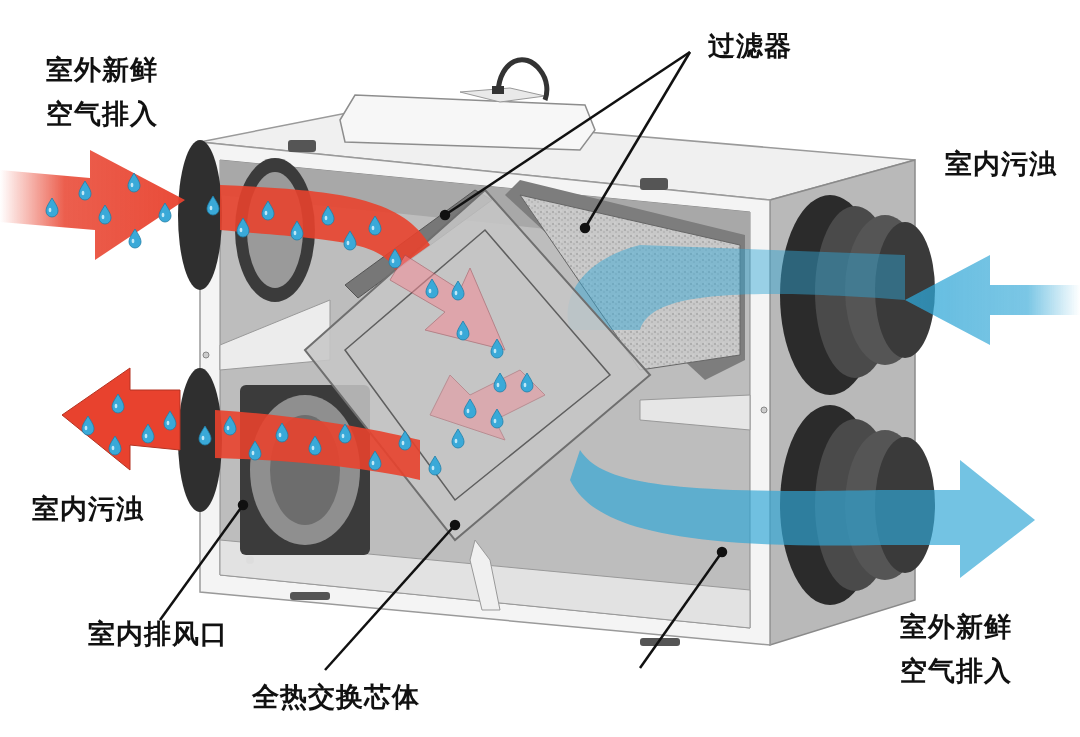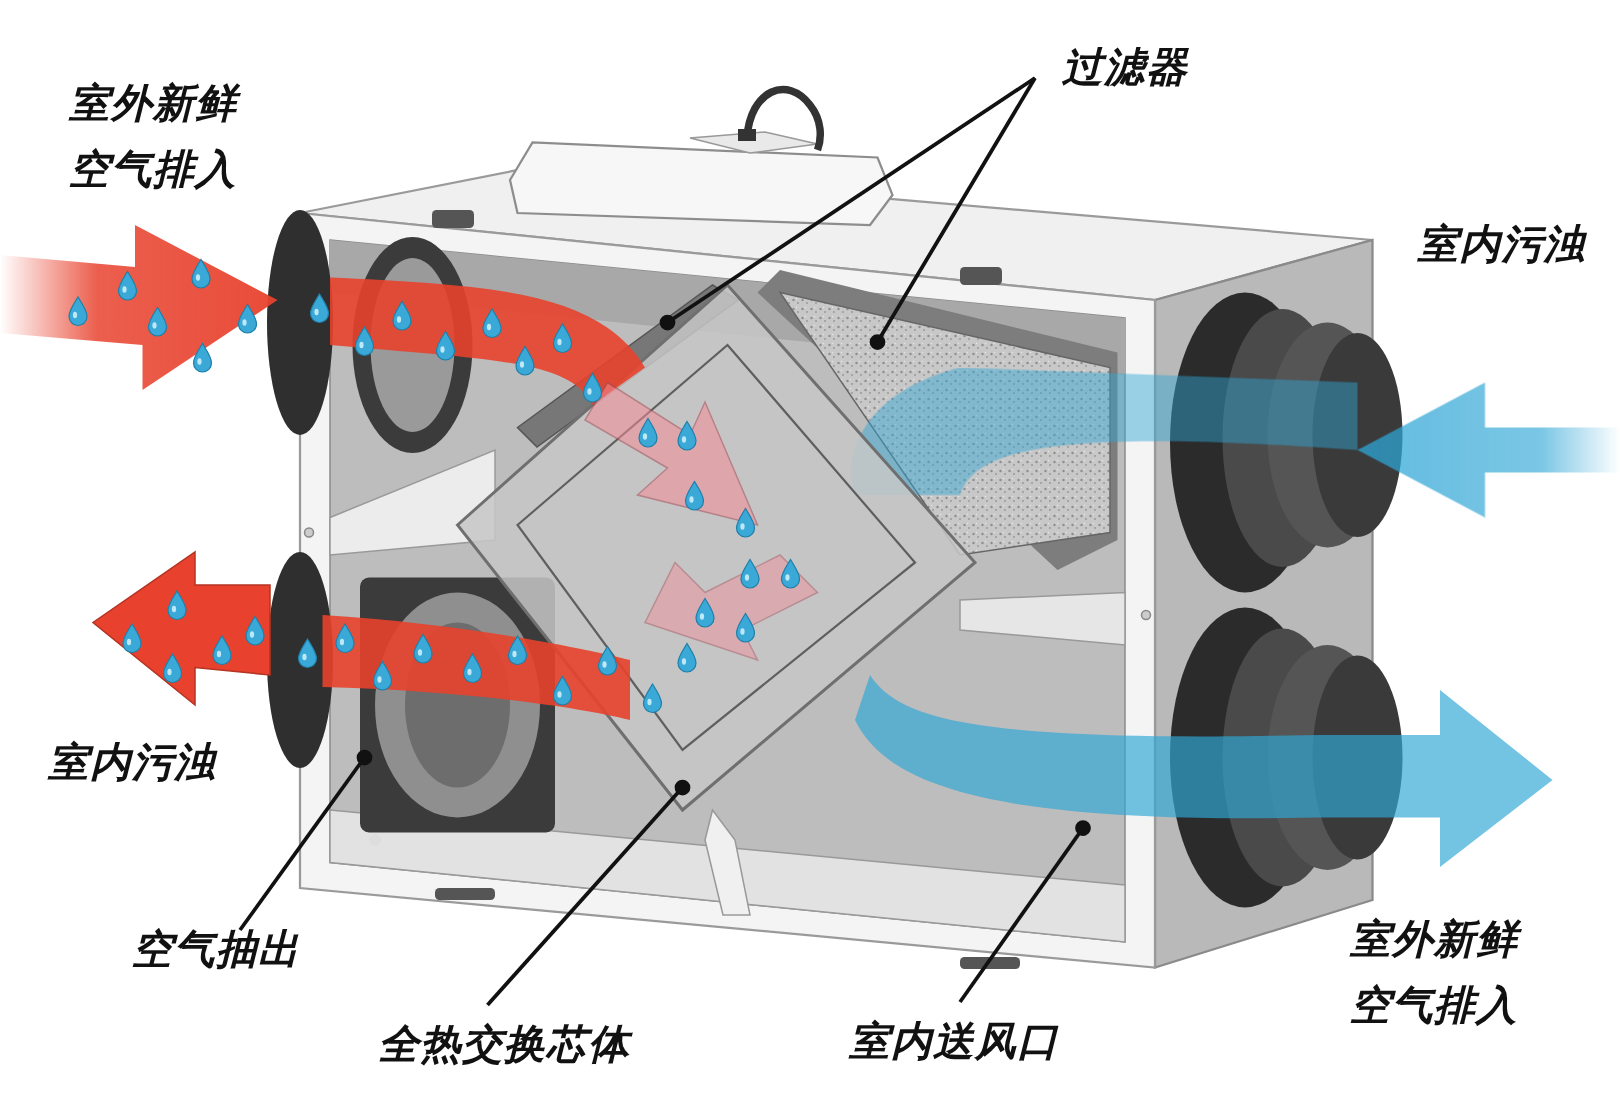--- a/index.html
+++ b/index.html
@@ -1,18 +1,18 @@
 <!DOCTYPE html>
 <html><head>
 <meta charset="utf-8">
 <style>
   html, body { margin:0; padding:0; background:#ffffff; }
   body { width:1080px; height:737px; position:relative; overflow:hidden;
          font-family:"DejaVu Sans", "Liberation Sans", sans-serif; }
-  #stage { position:absolute; left:0; top:0; width:1080px; height:572px;font-style:italic; }
+  #stage { position:absolute; left:0; top:0; width:1080px; height:572px; }
   svg { position:absolute; left:0; top:0; }
   .label { position:absolute; color:#111; font-size:27px; font-weight:bold;
            line-height:44px; white-space:nowrap; letter-spacing:1px; }
   .label span { display:block; }
 </style>
 </head>
 <body>
 
 <div id="stage">
 <svg width="1080" height="737" viewBox="0 0 1080 737">
@@ -199,28 +199,25 @@
 
 <div class="label" style="left:945px; top:142px;">
   <span>室内污浊</span>
 </div>
 
 <div class="label" style="left:32px; top:487px;">
   <span>室内污浊</span>
 </div>
 
 <div class="label" style="left:88px; top:612px;">
-  <span>空气抽出</span>
+  <span>室内排风口</span>
 </div>
 
 <div class="label" style="left:252px; top:675px;">
   <span>全热交换芯体</span>
 </div>
 
-<div class="label" style="left:566px; top:673px;">
-  <span>室内送风口</span>
-</div>
 
 <div class="label" style="left:900px; top:605px;">
   <span>室外新鲜</span>
   <span>空气排入</span>
 </div>
 </div>
 
 </body></html>

